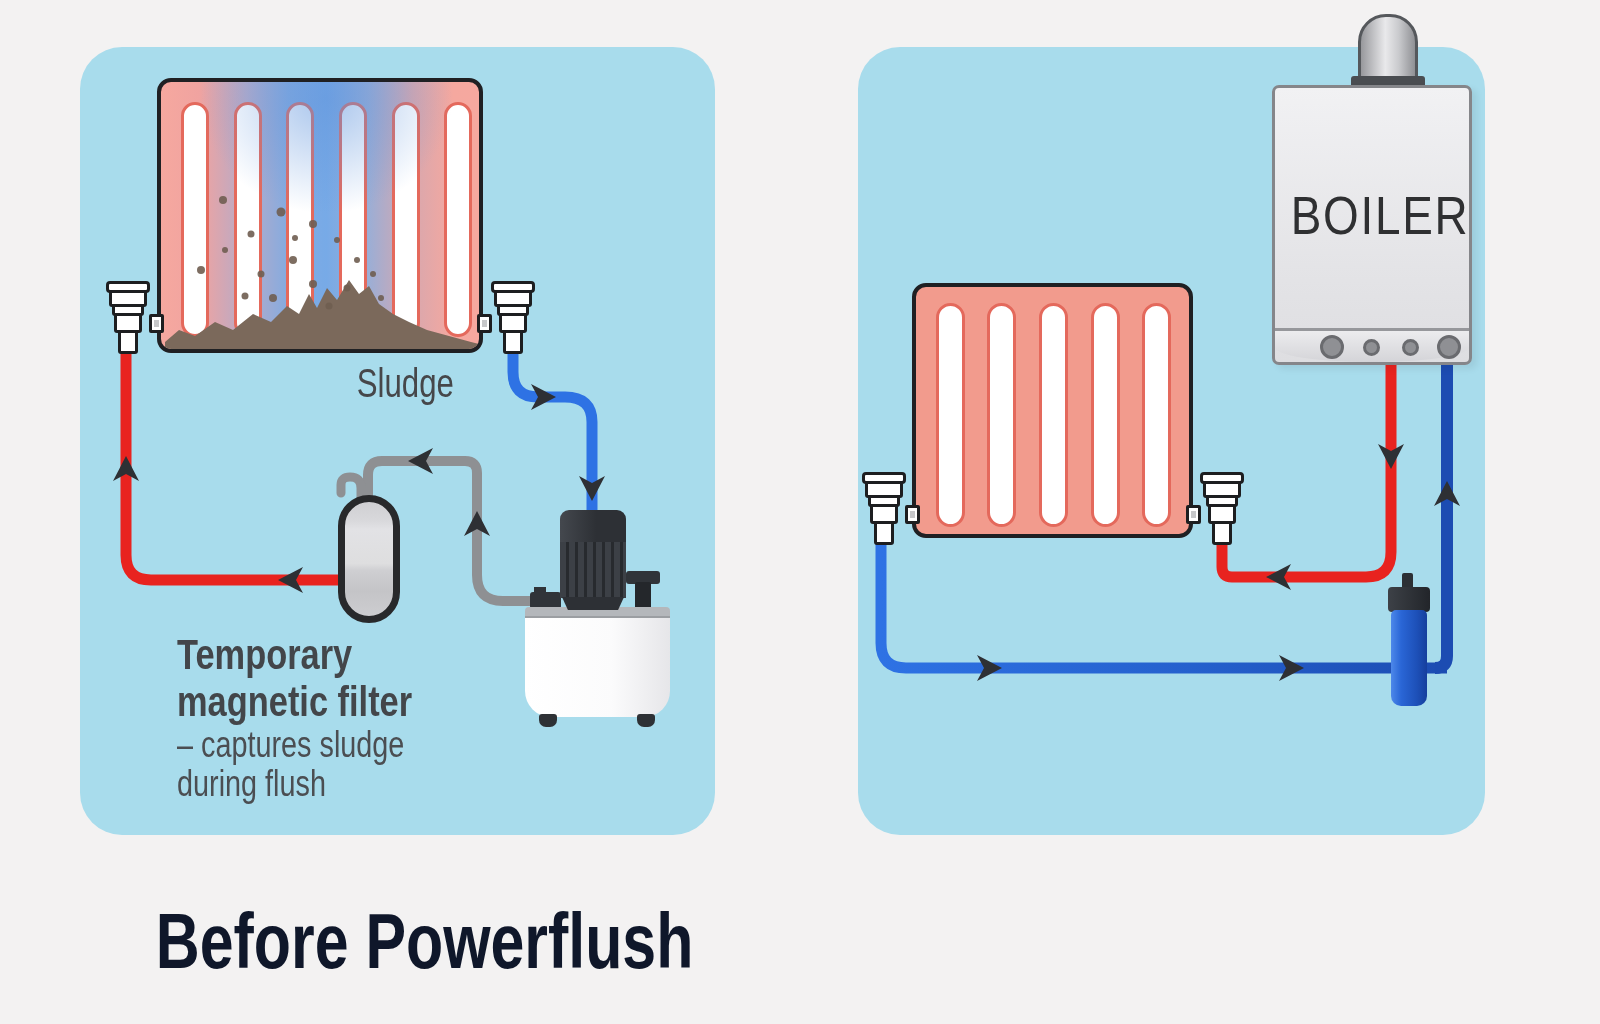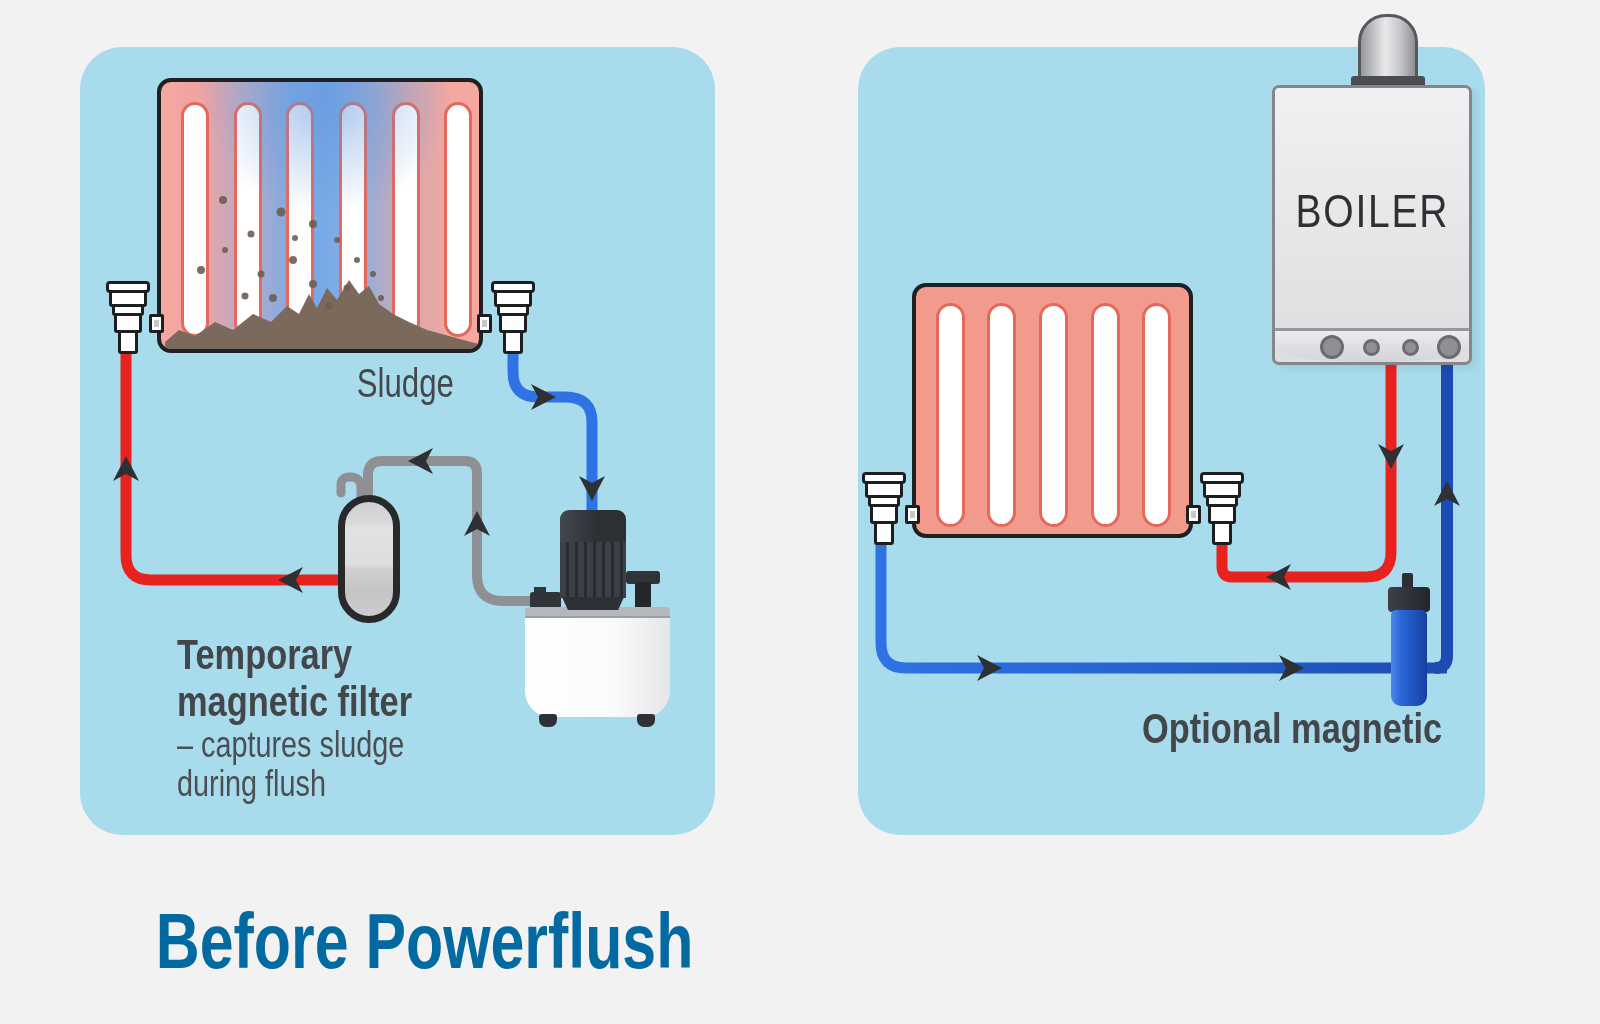--- a/index.html
+++ b/index.html
@@ -71,21 +71,21 @@
   
   #flue{position:absolute;left:500px;top:-33px;width:60px;height:72px;
     border:3px solid #55585c;border-radius:28px 28px 0 0;box-sizing:border-box;
     background:linear-gradient(90deg,#97989c,#e9e9eb 45%,#c9cacd 70%,#8f9094);z-index:1;}
   #flue-collar{position:absolute;left:493px;top:29px;width:74px;height:14px;background:#4a4d51;border-radius:3px;z-index:2;}
   #boiler{position:absolute;left:414px;top:38px;width:200px;height:280px;
     border:3px solid #85868a;border-radius:7px;box-sizing:border-box;
     background:linear-gradient(180deg,#f1f1f3,#e3e3e6 70%,#dedee1);
     box-shadow:5px 4px 7px rgba(0,0,0,.07);z-index:3;}
   #boiler-name{position:absolute;left:0;top:96px;width:100%;text-align:center;
-    font-size:46px;font-weight:500;letter-spacing:2px;color:#2f3032;}
+    font-size:54px;font-weight:500;letter-spacing:2px;color:#2f3032;}
   #boiler-strip{position:absolute;left:0;bottom:0;width:100%;height:34px;
     border-top:3px solid #96979b;box-sizing:border-box;
     background:linear-gradient(180deg,#ececee,#d4d4d8);
     border-radius:0 0 90px 90px / 0 0 15px 15px;}
   .knob{position:absolute;border-radius:50%;background:#8f9094;border:3px solid #6a6b6f;box-sizing:border-box;}
   .knob.big{width:24px;height:24px;top:4px;}
   .knob.small{width:17px;height:17px;top:8px;}
 
   
   #mfilter-stub{position:absolute;left:544px;top:526px;width:11px;height:18px;background:#2c3035;border-radius:2px;z-index:4;}
@@ -97,21 +97,21 @@
   
   .cond{display:inline-block;transform:scaleX(.8);transform-origin:0 50%;}
   .cond-c{display:inline-block;transform:scaleX(.78);transform-origin:50% 50%;}
   .diagram-label{position:absolute;color:#45484c;z-index:6;}
   .lbl-bold{font-size:43px;line-height:47px;font-weight:700;color:#43464a;white-space:nowrap;}
   .lbl-reg{font-size:36px;line-height:39px;font-weight:400;color:#4b4e52;white-space:nowrap;}
   #sludge-label{left:225px;top:314px;width:200px;text-align:center;font-size:40px;font-weight:500;color:#46474a;}
   #label-temp{left:97px;top:584px;}
   #label-opt{left:284px;top:658px;}
   .title{position:absolute;top:898px;text-align:center;
-    font-size:78px;line-height:86px;font-weight:700;color:#0369a1;white-space:nowrap;}
+    font-size:78px;line-height:86px;font-weight:700;color:#0f172a;white-space:nowrap;}
   #title-before{left:80px;width:635px;}
   #title-after{left:858px;width:627px;}
 </style>
 </head>
 <body>
 
 <div id="stage">
 
   <div class="panel" id="panel-before">
 
@@ -273,21 +273,20 @@
         <div class="p4"></div>
         <div class="p5"></div>
         <div class="conn"></div>
     </div>
 
     <div id="mfilter-stub"></div>
     <div id="mfilter-cap"></div>
     <div id="mfilter-body"></div>
 
     <div class="diagram-label" id="label-opt">
-      <div class="lbl-bold"><span class="cond">Optional magnetic</span></div>
     </div>
   </div>
 
   <div class="title" id="title-before">
     <span class="cond-c">Before Powerflush</span>
   </div>
 
 </div>
 
 </body></html>

